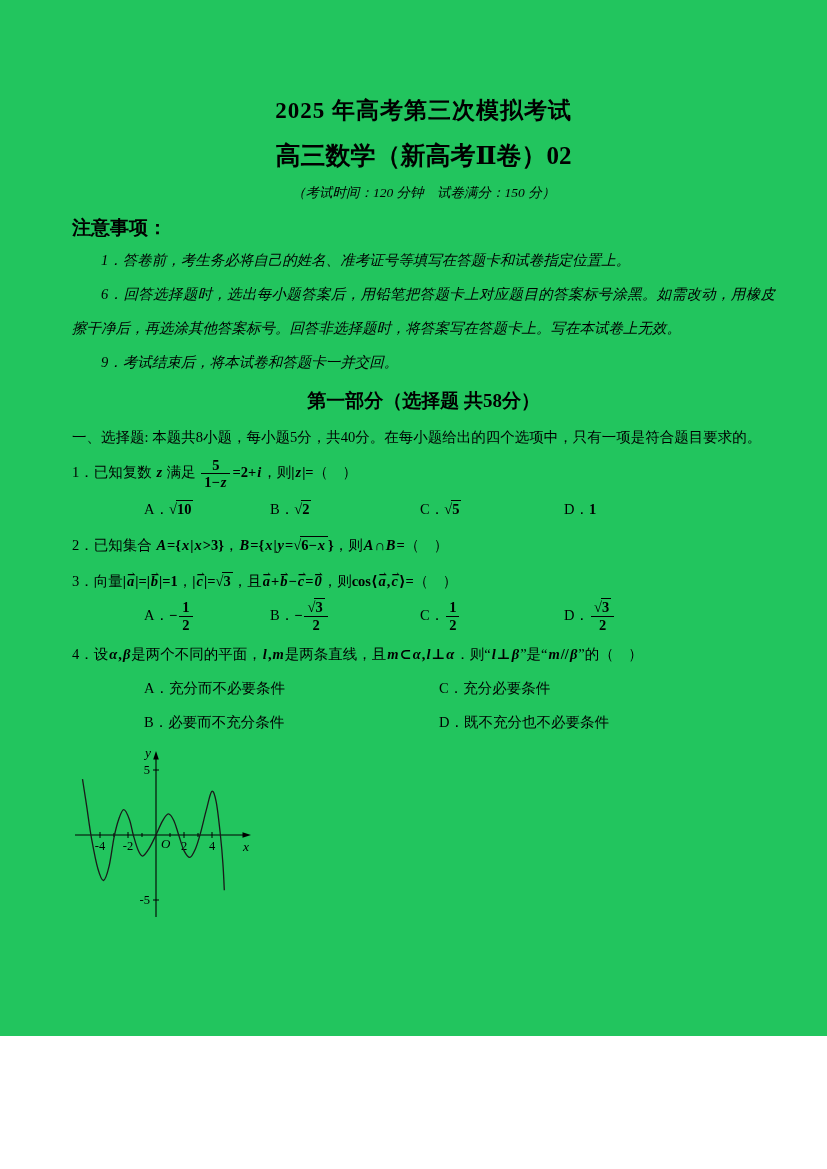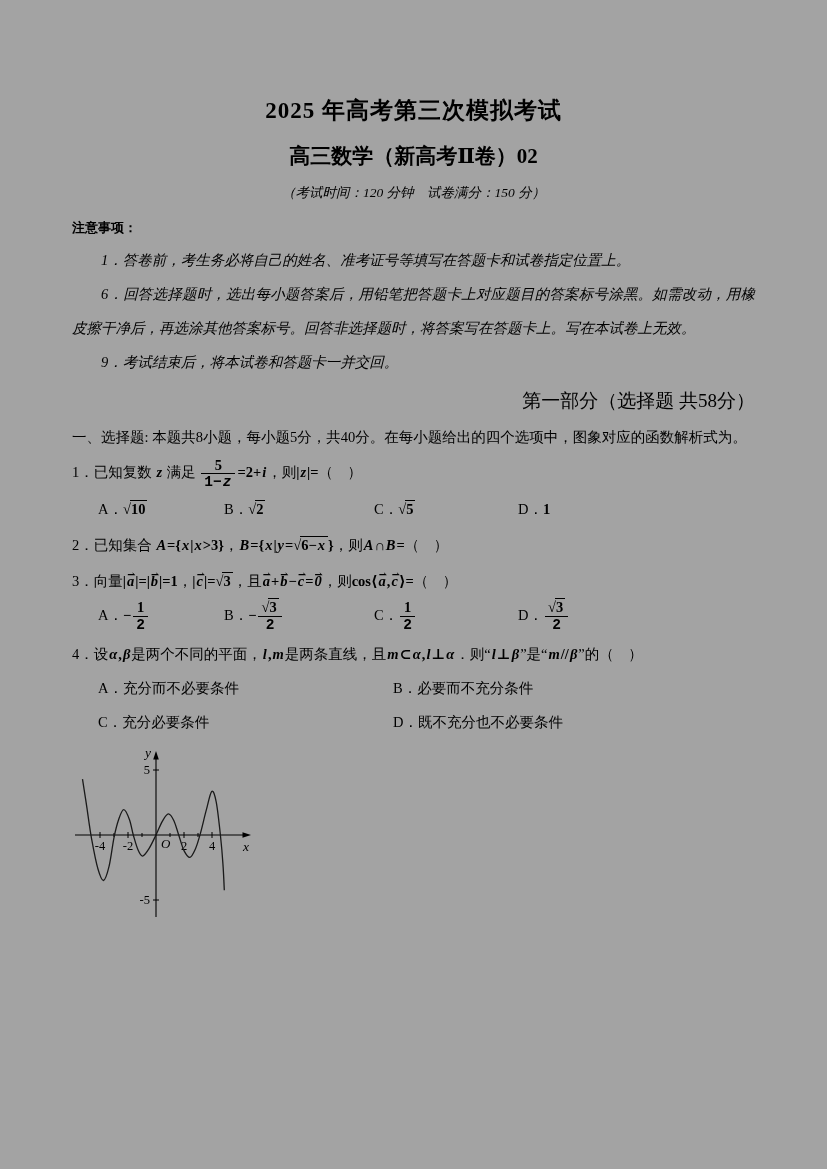--- a/index.html
+++ b/index.html
@@ -1,40 +1,40 @@
 <!DOCTYPE html>
 <html><head>
 <meta charset="utf-8">
 <style>
   html,body{margin:0;padding:0;background:#ffffff;}
   .page{
-    position:relative; width:827px; height:1169px; box-sizing:border-box;
-    padding:96px 72px 0 72px; background:#a3a3a3; color:#000;
+    position:relative; width:827px; height:1036px; box-sizing:border-box;
+    padding:96px 52px 0 72px; background:#22c55e; color:#000;
     font-family:"Liberation Serif","DejaVu Serif",serif; font-size:14.5px;
     overflow:hidden;
   }
   .title{text-align:center; font-size:23px; font-weight:bold; letter-spacing:1px; line-height:30px; margin-bottom:16px;}
-  .subtitle{text-align:center; font-size:21px; font-weight:bold; line-height:28px; margin-bottom:13px;}
+  .subtitle{text-align:center; font-size:25px; font-weight:bold; line-height:28px; margin-bottom:13px;}
   .exam-info{text-align:center; font-size:13.5px; font-weight:normal; font-style:italic; line-height:20px; margin-bottom:10px;}
-  .notice-head{font-size:13px; font-weight:bold; line-height:30px;}
+  .notice-head{font-size:19px; font-weight:bold; line-height:30px;}
   .notice-item{margin:0; text-indent:2em; line-height:34px; text-align:justify;font-style:italic;}
-  .section-title{text-align:right; font-size:19px; font-weight:normal; line-height:40px; margin:2px 0 0 0;}
+  .section-title{text-align:center; font-size:19px; font-weight:bold; line-height:40px; margin:2px 0 0 0;}
   .intro{line-height:32px; text-align:justify;}
   .question{margin:0;}
   .stem{line-height:34px; margin-top:2px;}
   .opts{display:grid; margin-left:26px; line-height:34px; align-items:center;}
   .opts.g4{grid-template-columns:126px 150px 144px 1fr;}
   .opts.g2{grid-template-columns:295px 1fr;}
-  .opt{white-space:nowrap;}
+  .opt{white-space:nowrap;margin-left:46px;}
   
   .math{font-weight:bold;}
   .m{font-style:italic; font-weight:bold; padding:0 1px;}
   .frac{display:inline-flex; flex-direction:column; vertical-align:middle; text-align:center; line-height:1.15; font-weight:bold; margin:1px 2px;}
   .fn{border-bottom:1.4px solid #000; padding:0 3px;}
-  .fd{padding:0 3px;font-family:Liberation Mono, monospace;}
+  .fd{padding:0 3px;}
   .rad{font-weight:bold;}
   .rbar{border-top:1.5px solid #000; font-weight:bold; padding:0 2px 0 1px; margin-left:-1px;}
   .vec{display:inline-block; position:relative; font-style:italic; font-weight:bold; margin:0 1px;}
   .vec::after{content:"⇀"; position:absolute; left:0.02em; top:-0.62em; font-size:0.68em; font-style:normal;}
   
   .figure-wrap{margin:4px 0 0 0;}
   svg text{font-family:"Liberation Serif","DejaVu Serif",serif;}
 </style>
 </head>
 <body>
@@ -45,21 +45,21 @@
   <div class="exam-info">（考试时间：120 分钟　试卷满分：150 分）</div>
 
   <div class="notice-head">注意事项：</div>
   <div id="notice-items">
       <p class="notice-item">1．答卷前，考生务必将自己的姓名、准考证号等填写在答题卡和试卷指定位置上。</p>
       <p class="notice-item">6．回答选择题时，选出每小题答案后，用铅笔把答题卡上对应题目的答案标号涂黑。如需改动，用橡皮擦干净后，再选涂其他答案标号。回答非选择题时，将答案写在答题卡上。写在本试卷上无效。</p>
       <p class="notice-item">9．考试结束后，将本试卷和答题卡一并交回。</p>
     </div>
 
   <div class="section-title">第一部分（选择题 共58分）</div>
-  <div class="intro">一、选择题: 本题共8小题，每小题5分，共40分。在每小题给出的四个选项中，图象对应的函数解析式为。</div>
+  <div class="intro">一、选择题: 本题共8小题，每小题5分，共40分。在每小题给出的四个选项中，只有一项是符合题目要求的。</div>
 
   <div id="questions">
       <div class="question">
         <div class="stem">1．已知复数 <span class="math"><i class="m">z</i></span> 满足 <span class="math"><span class="frac">
               <span class="fn">5</span>
               <span class="fd">1−<i class="m">z</i></span>
             </span>=2+<i class="m">i</i></span>，则<span class="math">|<i class="m">z</i>|=</span>（　）</div>
         <div class="opts g4">
           <div class="opt"><span>A．</span><span class="math"><span class="rad">√</span><span class="rbar">10</span></span></div>
           <div class="opt"><span>B．</span><span class="math"><span class="rad">√</span><span class="rbar">2</span></span></div>
@@ -88,22 +88,22 @@
           <div class="opt"><span>D．</span><span class="math"><span class="frac">
                 <span class="fn"><span class="rad">√</span><span class="rbar">3</span></span>
                 <span class="fd">2</span>
               </span></span></div>
         </div>
       </div>
       <div class="question">
         <div class="stem">4．设<span class="math"><i class="m">α</i>,<i class="m">β</i></span>是两个不同的平面，<span class="math"><i class="m">l</i>,<i class="m">m</i></span>是两条直线，且<span class="math"><i class="m">m</i>⊂<i class="m">α</i>,<i class="m">l</i>⊥<i class="m">α</i></span>．则“<span class="math"><i class="m">l</i>⊥<i class="m">β</i></span>”是“<span class="math"><i class="m">m</i>//<i class="m">β</i></span>”的（　）</div>
         <div class="opts g2">
           <div class="opt"><span>A．</span>充分而不必要条件</div>
+          <div class="opt"><span>C．</span>充分必要条件</div>
           <div class="opt"><span>B．</span>必要而不充分条件</div>
-          <div class="opt"><span>C．</span>充分必要条件</div>
           <div class="opt"><span>D．</span>既不充分也不必要条件</div>
         </div>
       </div>
       <div class="question">
         <div class="figure-wrap"><svg width="190" height="182">
             <line x1="3" y1="92" x2="171" y2="92" stroke="#000" stroke-width="1.1"></line>
             <polygon points="179,92 170.5,89.2 170.5,94.8" fill="#000"></polygon>
             <line x1="84" y1="174" x2="84" y2="16" stroke="#000" stroke-width="1.1"></line>
             <polygon points="84,8 81.2,16.5 86.8,16.5" fill="#000"></polygon>
             <line x1="28" y1="89" x2="28" y2="95" stroke="#000" stroke-width="1"></line>

